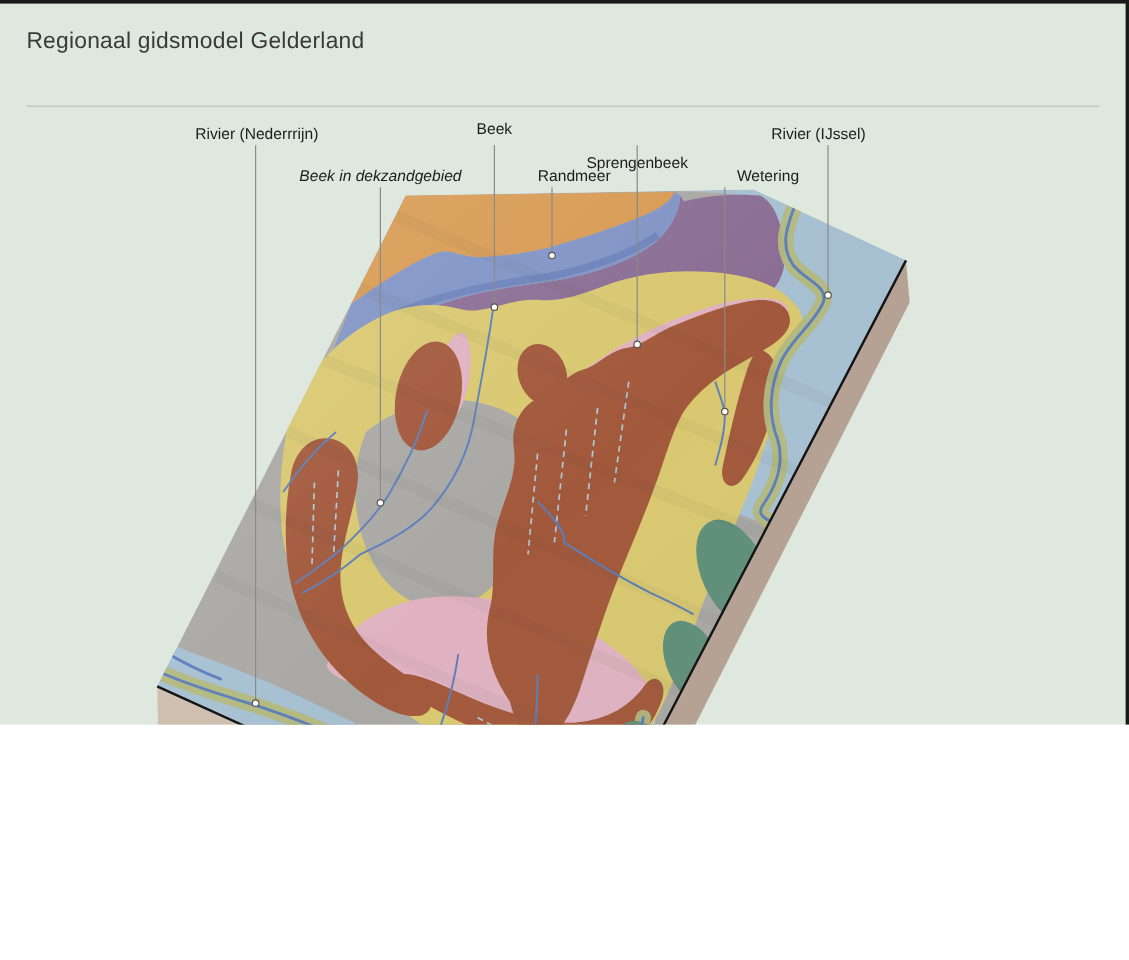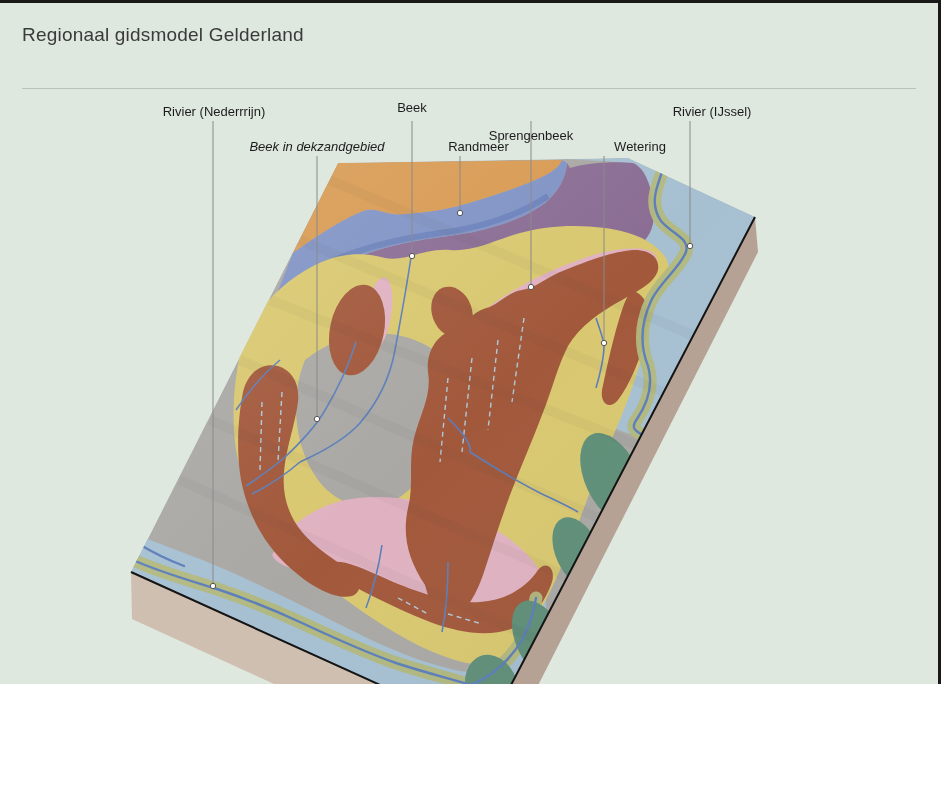--- a/index.html
+++ b/index.html
@@ -1,17 +1,17 @@
 <!DOCTYPE html>
 <html><head>
 <meta charset="utf-8">
 <style>
   html,body{margin:0;padding:0;}
   body{font-family:"Liberation Sans",sans-serif;}
-  #page{position:relative;width:941px;height:684px;overflow:hidden;background:#dee8df;}
+  #page{position:relative;width:941px;height:604px;overflow:hidden;background:#dee8df;}
   #topbar{position:absolute;left:0;top:0;width:941px;height:3px;background:#191919;}
   #rightbar{position:absolute;right:0;top:0;width:3px;height:800px;background:#191919;}
   #header{position:absolute;left:22px;top:24px;}
   #header .title{font-size:19px;color:#3a3a3a;letter-spacing:.2px;}
   #header .subtitle{font-size:19px;font-weight:bold;color:#141414;margin-top:7px;letter-spacing:.2px;}
   #rule{position:absolute;left:22px;top:88px;width:894px;height:1px;background:#b6c3b8;}
   #pagenum{position:absolute;right:25px;top:766px;font-size:13px;color:#3c3c3c;}
   #mapsvg{position:absolute;left:0;top:0;}
   .map-label{position:absolute;transform:translateX(-50%);font-size:13px;color:#1c1c1c;white-space:nowrap;}
 </style>
@@ -182,17 +182,17 @@
       </g>
   </svg>
 
   <div id="label-layer">
       <div class="map-label" style="left: 214px; top: 104px;">Rivier (Nederrrijn)</div>
       <div class="map-label" style="left: 317px; top: 139px; font-style: italic;">Beek in dekzandgebied</div>
       <div class="map-label" style="left: 412px; top: 100px;">Beek</div>
       <div class="map-label" style="left: 460px; top: 139px; padding-left: 37px;">Randmeer</div>
       <div class="map-label" style="left: 531px; top: 104px; margin-top: 24px;">Sprengenbeek</div>
       <div class="map-label" style="left: 604px; top: 139px; margin-left: 36px;">Wetering</div>
-      <div class="map-label" style="left: 712px; top: 104px;">Rivier (IJssel)</div>
+      <div class="map-label" style="left: 682px; top: 104px;">Rivier (IJssel)</div>
     </div>
 
   <div id="pagenum">8</div>
 </div>
 
 </body></html>

